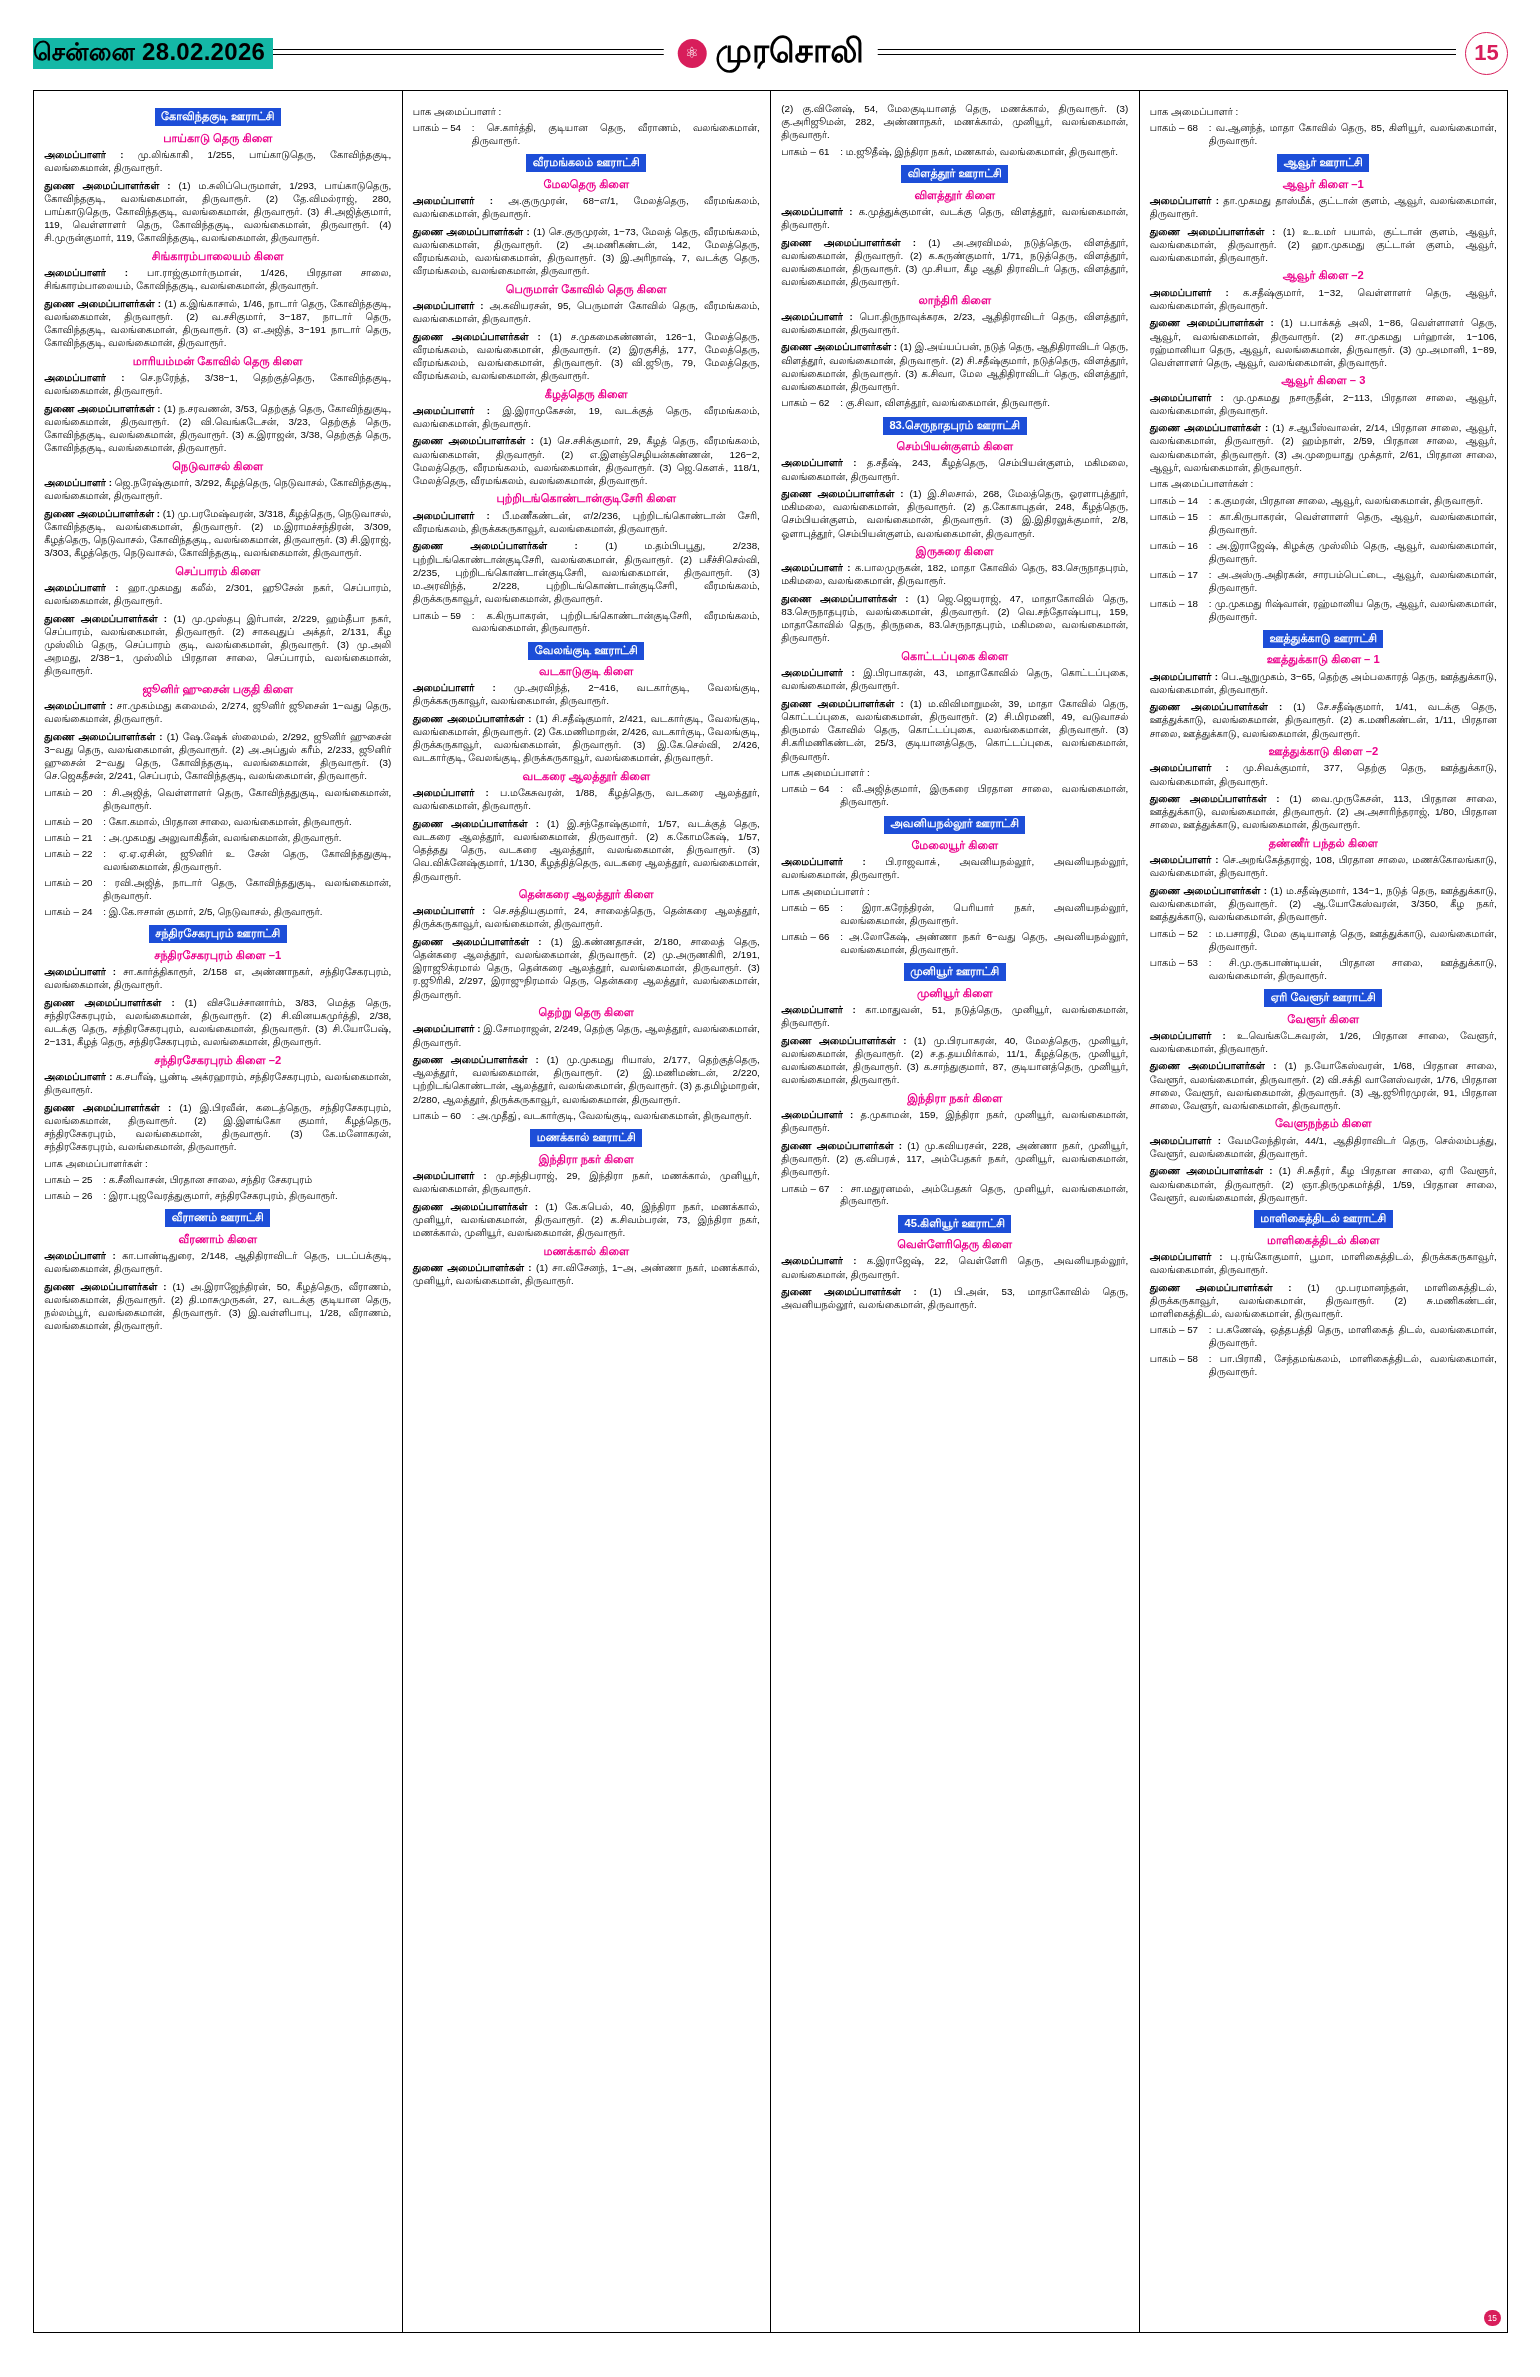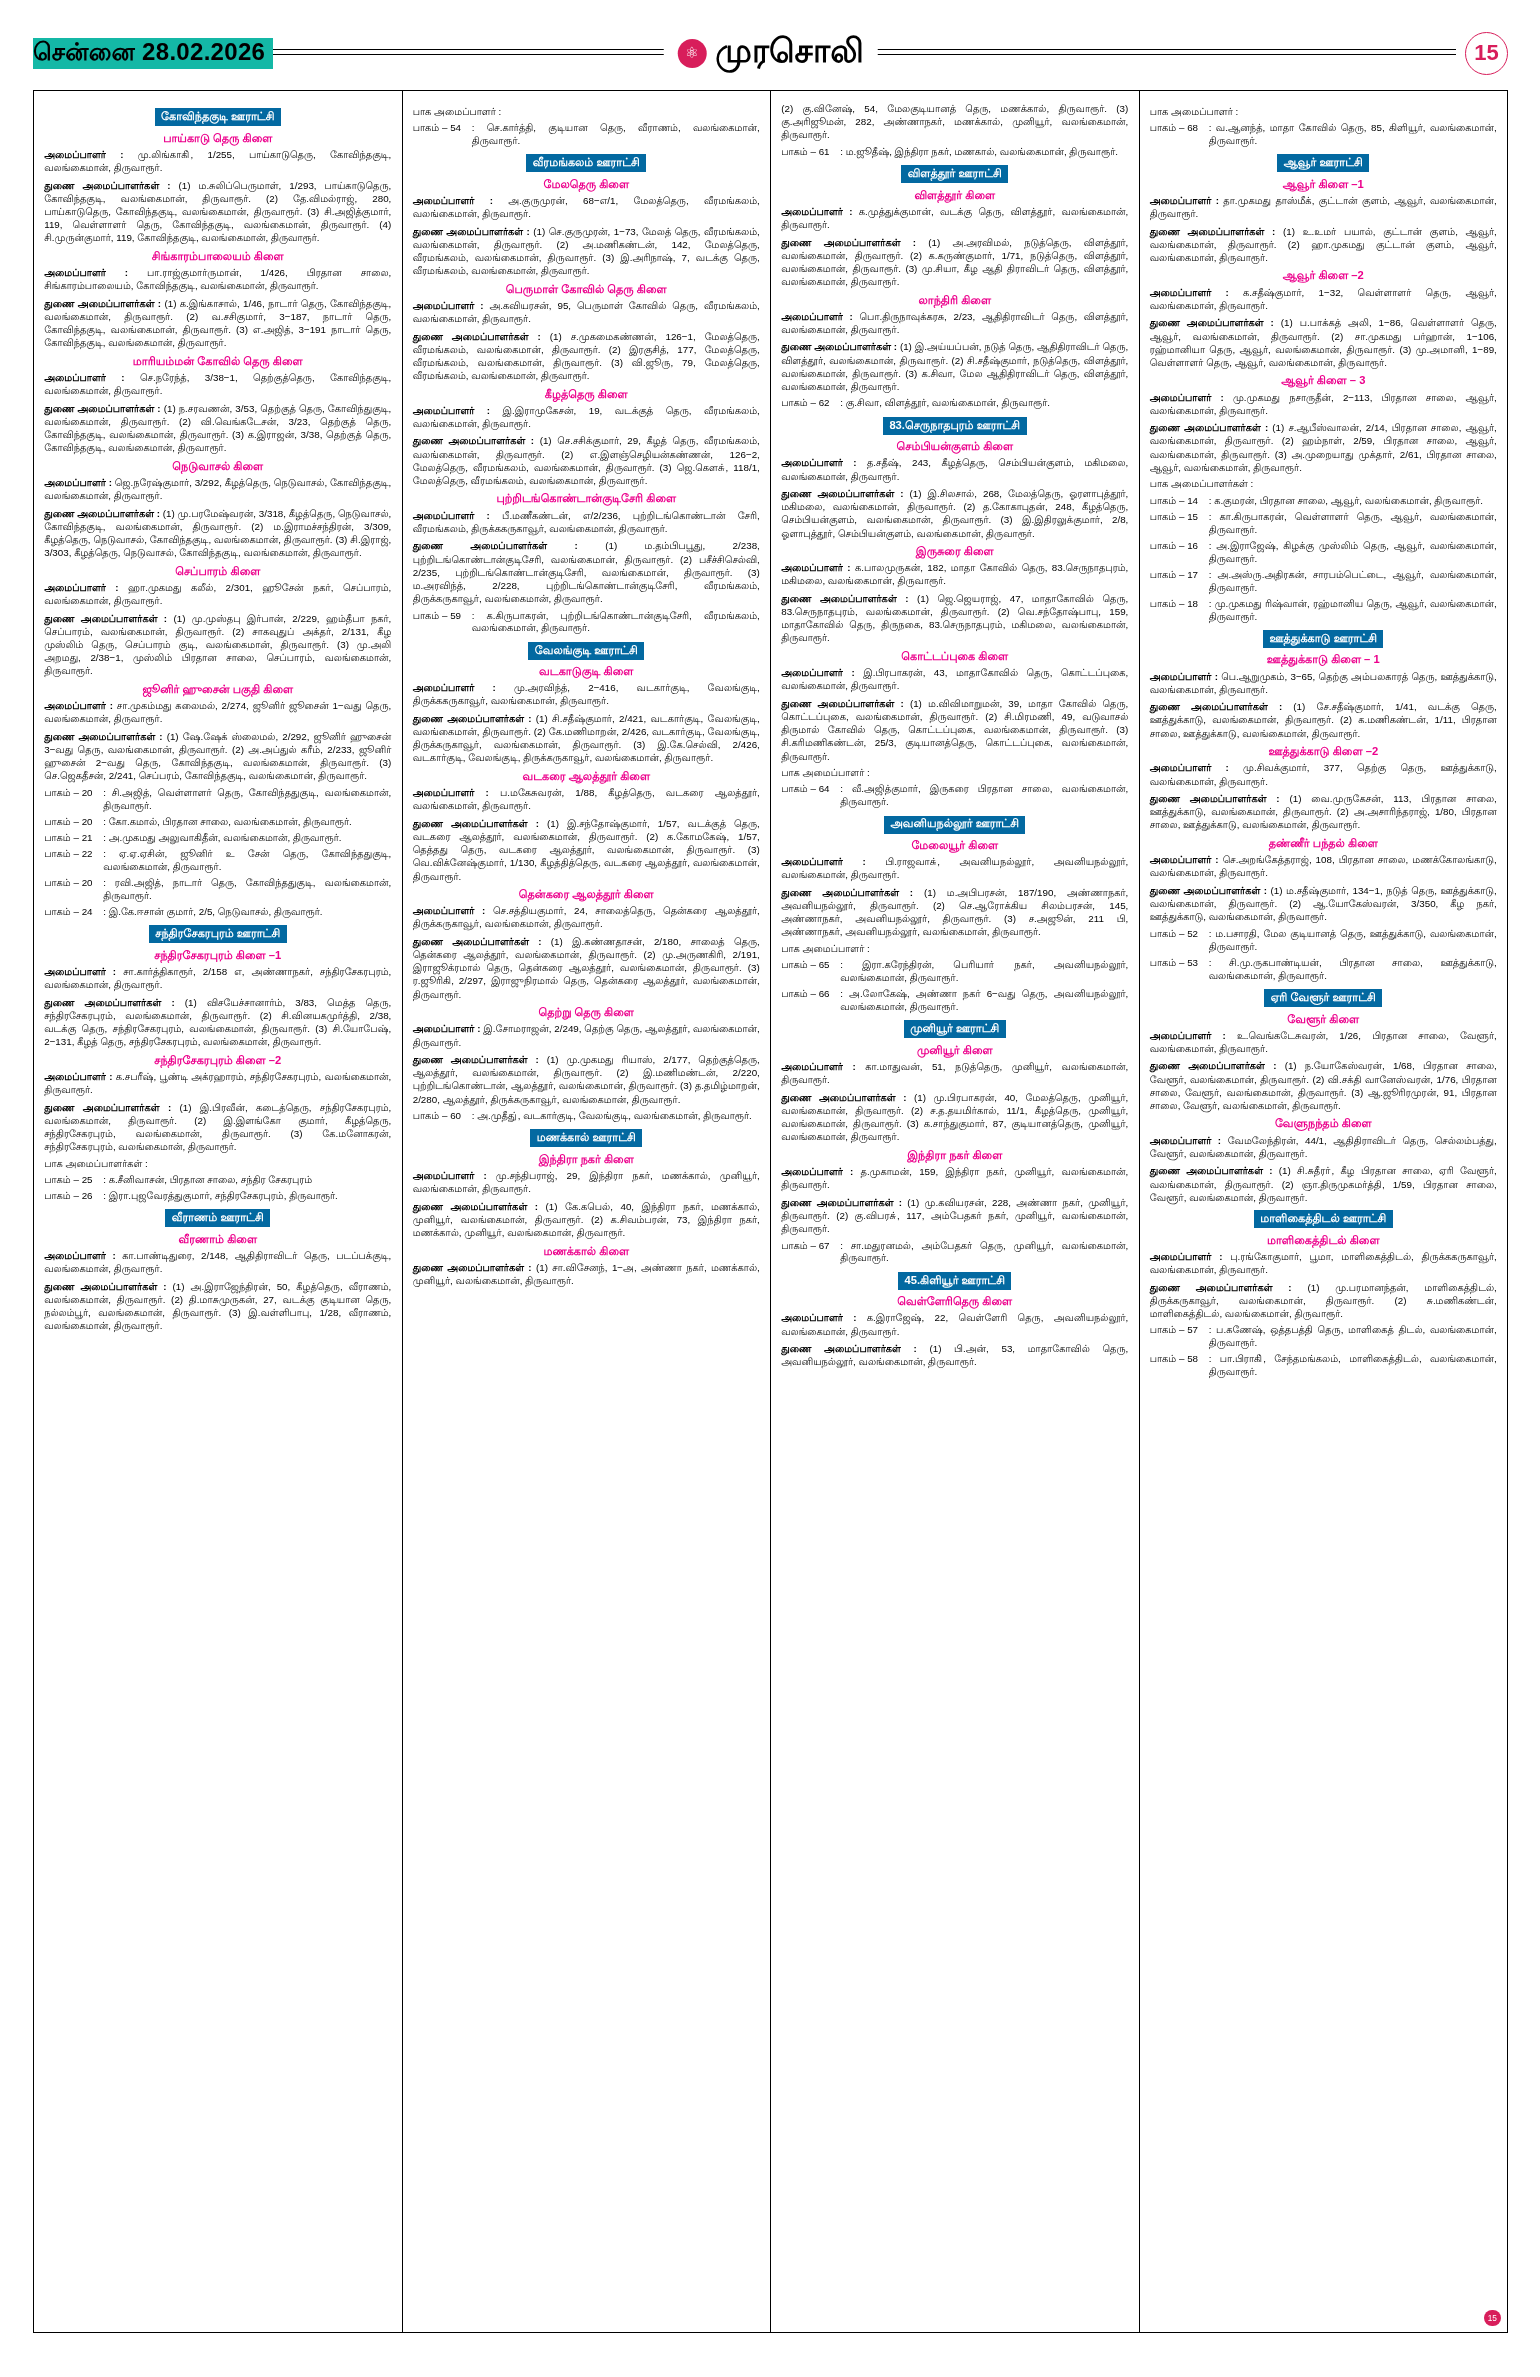--- a/index.html
+++ b/index.html
@@ -119,21 +119,21 @@
     border-left: 1.3px solid #000;
   }
   
   .ward-head {
     display: block;
     text-align: center;
     margin: 6.4px auto 3.8px auto;
   }
   .ward-head span {
     display: inline-block;
-    background: #0369a1;
+    background: #1d4ed8;
     color: #ffffff;
     font-size: 11.2px;
     font-weight: bold;
     padding: 1.9px 6.4px 2.6px 6.4px;
     line-height: 1.2;
   }
   .branch-head {
     text-align: center;
     color: #ec008c;
     font-size: 11.2px;
@@ -364,21 +364,20 @@
         <div class="paka-head">பாக அமைப்பாளர் :</div>
         <div>
           <div class="paka-row">
             <div class="lbl">பாகம் – 64</div>
             <div class="val">: வீ.அஜித்குமார், இருகரை பிரதான சாலை, வலங்கைமான், திருவாரூர்.</div>
           </div>
         </div>
         <div class="ward-head"><span>அவனியநல்லூர் ஊராட்சி</span></div>
         <div class="branch-head">மேலையூர் கிளை</div>
         <p class="body"><b>அமைப்பாளர் :</b> <span>பி.ராஜவாசு், அவனியநல்லூர், அவனியநல்லூர், வலங்கைமான், திருவாரூர்.</span></p>
-        <p class="body"><b>துணை அமைப்பாளர்கள் :</b> <span>(1) ம.அபிபரசன், 187/190, அண்ணாநகர், அவனியநல்லூர், திருவாரூர். (2) செ.ஆரோக்கிய சிலம்பரசன், 145, அண்ணாநகர், அவனியநல்லூர், திருவாரூர். (3) ச.அஜூன், 211 பி, அண்ணாநகர், அவனியநல்லூர், வலங்கைமான், திருவாரூர்.</span></p>
         <div class="paka-head">பாக அமைப்பாளர் :</div>
         <div>
           <div class="paka-row">
             <div class="lbl">பாகம் – 65</div>
             <div class="val">: இரா.கரேந்திரன், பெரியாா் நகர், அவனியநல்லூர், வலங்கைமான், திருவாரூர்.</div>
           </div>
           <div class="paka-row">
             <div class="lbl">பாகம் – 66</div>
             <div class="val">: அ.லோகேஷ், அண்ணா நகர் 6−வது தெரு, அவனியநல்லூர், வலங்கைமான், திருவாரூர்.</div>
           </div>

